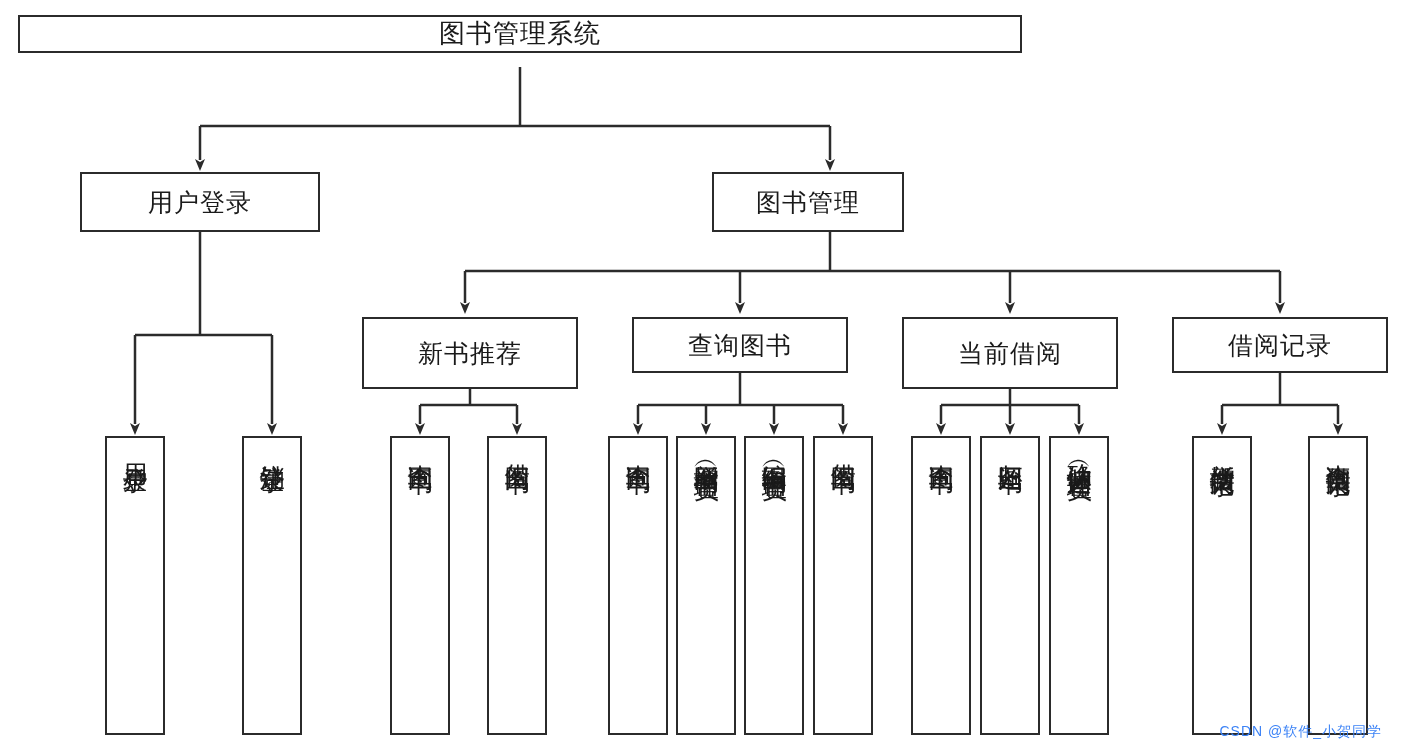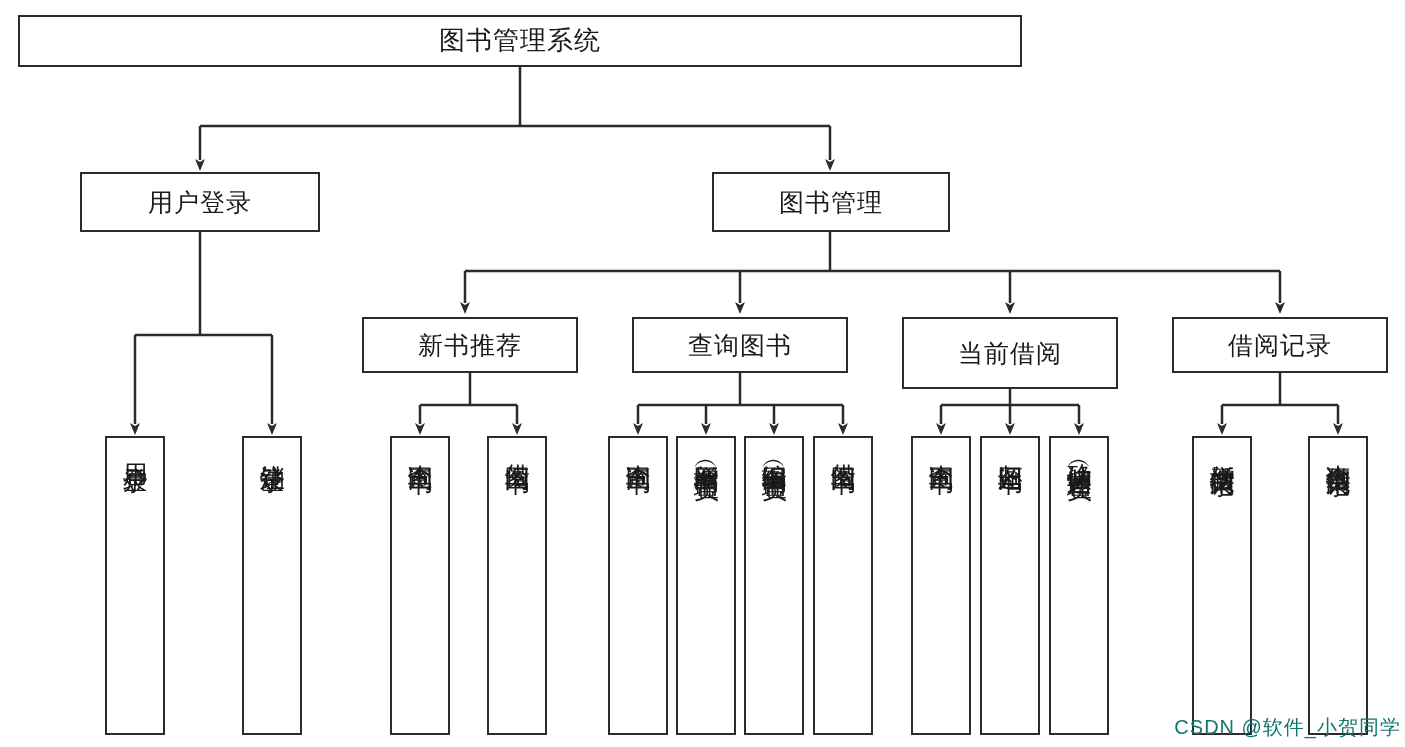--- a/index.html
+++ b/index.html
@@ -27,24 +27,24 @@
   .node.v{align-items:flex-start;padding-top:6px;}
   .node.v .lbl{
     writing-mode:vertical-rl;
     text-orientation:upright;
     font-size:25px;
     line-height:1.18;
     letter-spacing:2px;
   }
   .watermark{
     position:absolute;
-    right:4px;
+    right:23px;
     bottom:6px;
-    font-size:20px;
-    color:#0f766e;
+    font-size:14px;
+    color:#3b82f6;
     letter-spacing:1px;
     white-space:nowrap;
   }
 </style>
 </head>
 <body>
 
 <div id="stage">
 
   <svg id="wires" viewBox="0 0 1405 747">
@@ -90,32 +90,32 @@
       <path d="M1010,405 L1010,424" marker-end="url(#ah)"></path>
       <path d="M1079,405 L1079,424" marker-end="url(#ah)"></path>
 
       <path d="M1280,373 L1280,405"></path>
       <path d="M1222,405 L1338,405"></path>
       <path d="M1222,405 L1222,424" marker-end="url(#ah)"></path>
       <path d="M1338,405 L1338,424" marker-end="url(#ah)"></path>
     </g>
   </svg>
 
-  <div class="node root h" style="left:18px;top:15px;width:1004px;height:52px;">
+  <div class="node root h" style="left:18px;top:15px;width:1004px;height:38px;">
     <span class="lbl">图书管理系统</span>
   </div>
 
   <div class="node h" style="left:80px;top:172px;width:240px;height:60px;">
     <span class="lbl">用户登录</span>
   </div>
-  <div class="node h" style="left:712px;top:172px;width:238px;height:60px;">
+  <div class="node h" style="left:712px;top:172px;width:192px;height:60px;">
     <span class="lbl">图书管理</span>
   </div>
 
-  <div class="node h" style="left:362px;top:317px;width:216px;height:56px;">
+  <div class="node h" style="left:362px;top:317px;width:216px;height:72px;">
     <span class="lbl">新书推荐</span>
   </div>
   <div class="node h" style="left:632px;top:317px;width:216px;height:56px;">
     <span class="lbl">查询图书</span>
   </div>
   <div class="node h" style="left:902px;top:317px;width:216px;height:72px;">
     <span class="lbl">当前借阅</span>
   </div>
   <div class="node h" style="left:1172px;top:317px;width:216px;height:56px;">
     <span class="lbl">借阅记录</span>

